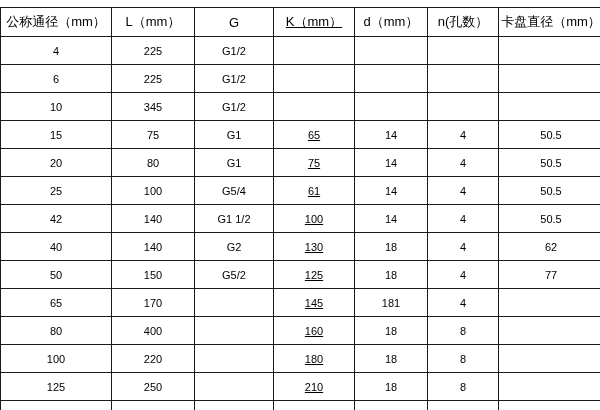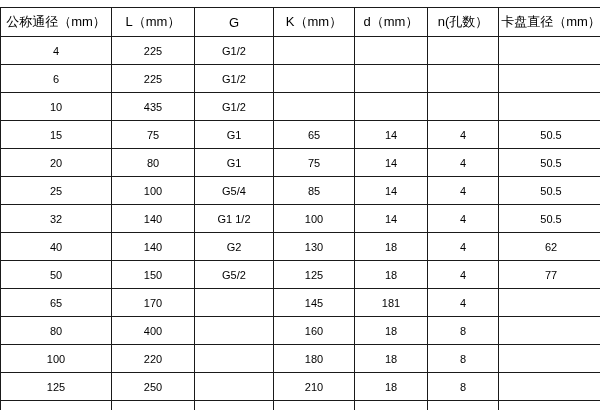--- a/index.html
+++ b/index.html
@@ -31,21 +31,21 @@
     white-space: nowrap;
     overflow: hidden;
   }
   #spec-table thead td {
     font-size: 13px;
     height: 28px;
   }
   .col-0 { width: 108px; }
   .col-1 { width: 80px; margin-top: 47px; }
   .col-2 { width: 76px; }
-  .col-3 { width: 78px; }
+  .col-3 { width: 78px; text-decoration: underline; }
   .col-4 { width: 70px; }
   .col-5 { width: 68px; }
   .col-6 { width: 102px; }
 </style>
 </head>
 <body>
 
 <table id="spec-table">
   <thead>
     <tr>
@@ -72,21 +72,21 @@
       <td class="col-0">6</td>
       <td class="col-1">225</td>
       <td class="col-2">G1/2</td>
       <td class="col-3"></td>
       <td class="col-4"></td>
       <td class="col-5"></td>
       <td class="col-6"></td>
     </tr>
     <tr>
       <td class="col-0">10</td>
-      <td class="col-1">435</td>
+      <td class="col-1">345</td>
       <td class="col-2">G1/2</td>
       <td class="col-3"></td>
       <td class="col-4"></td>
       <td class="col-5"></td>
       <td class="col-6"></td>
     </tr>
     <tr>
       <td class="col-0">15</td>
       <td class="col-1">75</td>
       <td class="col-2">G1</td>
@@ -101,27 +101,27 @@
       <td class="col-2">G1</td>
       <td class="col-3">75</td>
       <td class="col-4">14</td>
       <td class="col-5">4</td>
       <td class="col-6">50.5</td>
     </tr>
     <tr>
       <td class="col-0">25</td>
       <td class="col-1">100</td>
       <td class="col-2">G5/4</td>
-      <td class="col-3">85</td>
+      <td class="col-3">61</td>
       <td class="col-4">14</td>
       <td class="col-5">4</td>
       <td class="col-6">50.5</td>
     </tr>
     <tr>
-      <td class="col-0">32</td>
+      <td class="col-0">42</td>
       <td class="col-1">140</td>
       <td class="col-2">G1 1/2</td>
       <td class="col-3">100</td>
       <td class="col-4">14</td>
       <td class="col-5">4</td>
       <td class="col-6">50.5</td>
     </tr>
     <tr>
       <td class="col-0">40</td>
       <td class="col-1">140</td>

